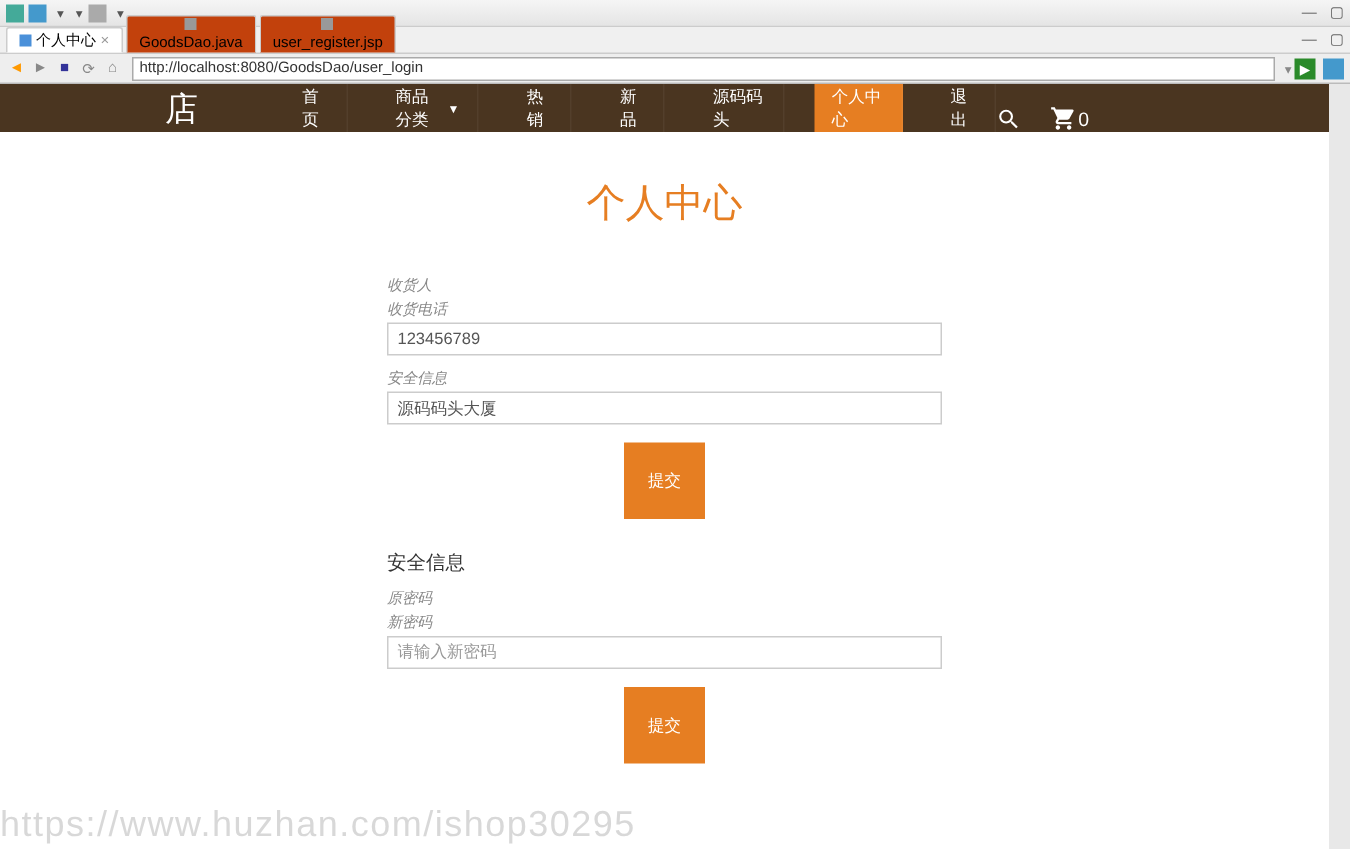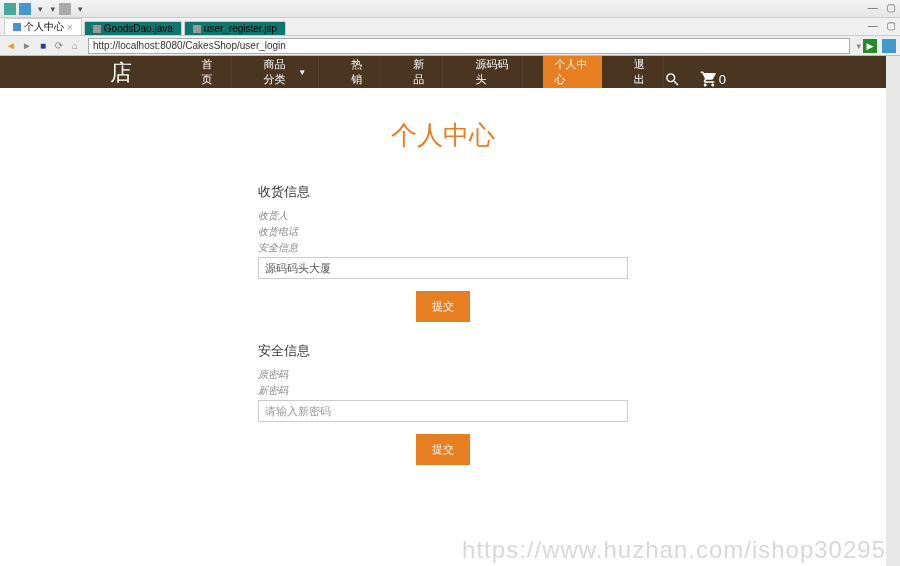--- a/index.html
+++ b/index.html
@@ -10,21 +10,21 @@
     .top-toolbar .tb-icon { width: 12px; height: 12px; margin-right: 3px; display: inline-block; }
     .tb-green { background: #4a9; }
     .tb-blue { background: #49c; }
     .tb-dropdown { margin: 0 4px; font-size: 9px; }
     .top-right-controls { position: absolute; right: 4px; top: 2px; font-size: 10px; color: #666; }
     .top-right-controls span { margin-left: 6px; }
 
     
     .editor-tabs { background: #f0f0f0; border-bottom: 1px solid #ccc; height: 18px; display: flex; align-items: flex-end; padding: 0 4px; position: relative; }
     .editor-tab { background: #fff; border: 1px solid #ccc; border-bottom: none; padding: 1px 8px; margin-right: 2px; font-size: 10px; display: flex; align-items: center; gap: 3px; border-radius: 2px 2px 0 0; }
-    .editor-tab.inactive { background: #0f766e; }
+    .editor-tab.inactive { background: #c2410c; flex-direction: column; }
     .tab-icon-blue { width: 8px; height: 8px; background: #4a90d9; display: inline-block; }
     .tab-icon-file { width: 8px; height: 8px; background: #999; display: inline-block; }
     
     
     .browser-bar { background: #eee; border-bottom: 1px solid #bbb; height: 20px; display: flex; align-items: center; padding: 2px 4px; gap: 2px; }
     .nav-btn { width: 14px; height: 14px; display: flex; align-items: center; justify-content: center; font-size: 10px; color: #888; cursor: pointer; }
     .nav-btn.back { color: #f90; }
     .nav-btn.stop { color: #339; }
     .url-bar { flex: 1; background: #fff; border: 1px solid #aaa; height: 16px; padding: 0 4px; font-size: 10px; color: #333; display: flex; align-items: center; margin: 0 4px; }
     .go-btn { width: 14px; height: 14px; background: #2a8a2a; display: flex; align-items: center; justify-content: center; color: #fff; font-size: 9px; }
@@ -45,24 +45,24 @@
     .cart-wrap { display: flex; align-items: center; color: #fff; font-size: 13px; }
     
     
     .page-content { padding: 30px 0; }
     .page-title { text-align: center; color: #e67e22; font-size: 26px; font-weight: normal; margin-bottom: 30px; }
     .form-container { width: 370px; margin: 0 auto; }
     .section-title { font-size: 13px; color: #333; margin-bottom: 8px; }
     .form-label { font-size: 10px; color: #888; margin-bottom: 2px; display: block; font-style: italic; }
     .form-input { width: 100%; border: 1px solid #ccc; padding: 4px 6px; font-size: 11px; color: #555; margin-bottom: 8px; height: 22px; }
     .form-input::placeholder { color: #999; }
-    .submit-btn { background: #e67e22; color: #fff; border: none; padding: 8px 16px; font-size: 11px; cursor: pointer; display: block; margin: 4px auto 20px; }
+    .submit-btn { background: #e67e22; color: #fff; border: none; padding: 18px 16px; font-size: 11px; cursor: pointer; display: block; margin: 4px auto 20px; }
     
     
-    .watermark { position: absolute; bottom: 10px; left: 12px; right: 0; text-align: right; font-size: 24px; color: rgba(100,100,100,0.25); font-family: Arial; letter-spacing: 1px; pointer-events: none; }
+    .watermark { position: absolute; bottom: 10px; left: 0; right: 0; text-align: left; font-size: 24px; color: rgba(100,100,100,0.25); font-family: Arial; letter-spacing: 1px; pointer-events: none; }
     
     
     .scrollbar-v { position: absolute; right: -14px; top: 0; bottom: 0; width: 14px; background: #eee; border-left: 1px solid #ddd; }
     .scroll-thumb { position: absolute; top: 14px; width: 12px; left: 1px; height: 200px; background: #ccc; border-radius: 1px; }
     .scroll-arrow { position: absolute; width: 14px; height: 14px; background: #ddd; font-size: 8px; text-align: center; line-height: 14px; color: #666; }
     .scroll-arrow.up { top: 0; }
     .scroll-arrow.down { bottom: 0; }
   </style>
 </head>
 <body>
@@ -100,21 +100,21 @@
   </div>
 </div>
 
 <div class="browser-bar">
   <div class="nav-btn back">◄</div>
   <div class="nav-btn">►</div>
   <div class="nav-btn stop">■</div>
   <div class="nav-btn">⟳</div>
   <div class="nav-btn">⌂</div>
   <div class="url-bar">
-    <span>http://localhost:8080/CakesShop/user_login</span>
+    <span>http://localhost:8080/GoodsDao/user_login</span>
   </div>
   <span style="font-size:9px;color:#888">▾</span>
   <div class="go-btn">▶</div>
   <div class="ext-icon"></div>
 </div>
 
 <div class="viewport">
 
   <div class="navbar">
     <div class="brand">蛋糕店</div>
@@ -153,23 +153,23 @@
         <span>0</span>
       </div>
     </div>
   </div>
 
   <div class="page-content">
     <h1 class="page-title">个人中心</h1>
 
     <div class="form-container">
       
-      <div class="section-title">收货信息</div>
       <label class="form-label">收货人</label>
       <label class="form-label">收货电话</label>
+      <input class="form-input" value="123456789" style="">
       <label class="form-label">安全信息</label>
       <input class="form-input" value="源码码头大厦" style="">
       <button class="submit-btn">提交</button>
       
       
       <div class="section-title">安全信息</div>
       <label class="form-label">原密码</label>
       <label class="form-label">新密码</label>
       <input class="form-input" type="password" placeholder="请输入新密码" style="">
       <button class="submit-btn">提交</button>

